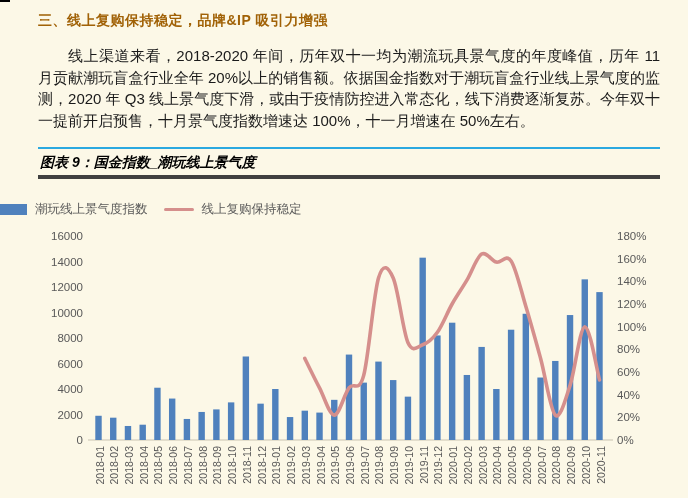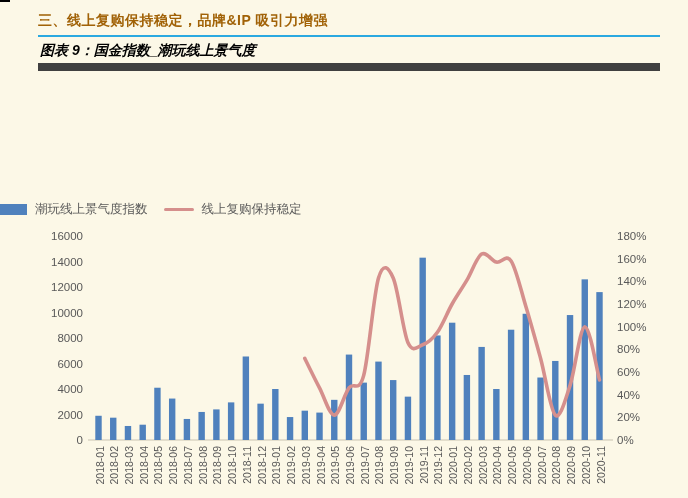--- a/index.html
+++ b/index.html
@@ -13,21 +13,21 @@
   .doc{padding:0 28px 0 38px;}
   h1.section-heading{
     margin:8px 0 0 0;font-size:14px;line-height:24px;font-weight:bold;color:#a16207;
     letter-spacing:.5px;
   }
   p.body-par{
     margin:13px 0 0 0;font-size:15px;line-height:21.5px;text-align:justify;
     text-indent:2em;color:#1a1a1a;font-weight:500;
   }
   .figure-caption{
-    margin-top:3px;border-top:2px solid #2BA9E0;border-bottom:8px solid #404040;
+    margin-top:16px;border-top:2px solid #2BA9E0;border-bottom:4px solid #404040;
     padding:4px 2px 3px 2px;
   }
   .figure-caption span{font-size:14px;font-weight:bold;font-style:italic;color:#000;}
   .chart{position:absolute;left:0;top:195px;width:688px;height:303px;}
   .legend{
     position:absolute;top:6px;left:0;width:100%;display:flex;justify-content:flex-start;
     align-items:center;gap:8px;font-size:12.5px;color:#595959;
   }
   .sw-bar{display:inline-block;width:27px;height:10.5px;background:#4F81BD;}
   .sw-line{display:inline-block;width:30px;height:3.6px;border-radius:2px;background:#D58F8C;margin-left:8px;}
@@ -35,20 +35,21 @@
   .tick{font:11.5px "Liberation Sans","DejaVu Sans",sans-serif;fill:#595959;}
   .xtick{font:10.5px "Liberation Sans","DejaVu Sans",sans-serif;fill:#595959;}
 </style>
 </head>
 <body>
 
 <div class="black-sliver"></div>
 
 <main class="doc">
   <h1 class="section-heading">三、线上复购保持稳定，品牌&amp;IP 吸引力增强</h1>
+  <p class="body-par">线上渠道来看，2018-2020 年间，历年双十一均为潮流玩具景气度的年度峰值，历年 11 月贡献潮玩盲盒行业全年 20%以上的销售额。依据国金指数对于潮玩盲盒行业线上景气度的监测，2020 年 Q3 线上景气度下滑，或由于疫情防控进入常态化，线下消费逐渐复苏。今年双十一提前开启预售，十月景气度指数增速达 100%，十一月增速在 50%左右。</p>
   <div class="figure-caption">
     <span>图表 9：国金指数_潮玩线上景气度</span>
   </div>
 </main>
 
 <section class="chart">
   <div class="legend">
     <span class="sw-bar" style="background: rgb(79, 129, 189);"></span>
     <span>潮玩线上景气度指数</span>
     <span class="sw-line" style="background: rgb(213, 143, 140);"></span>

